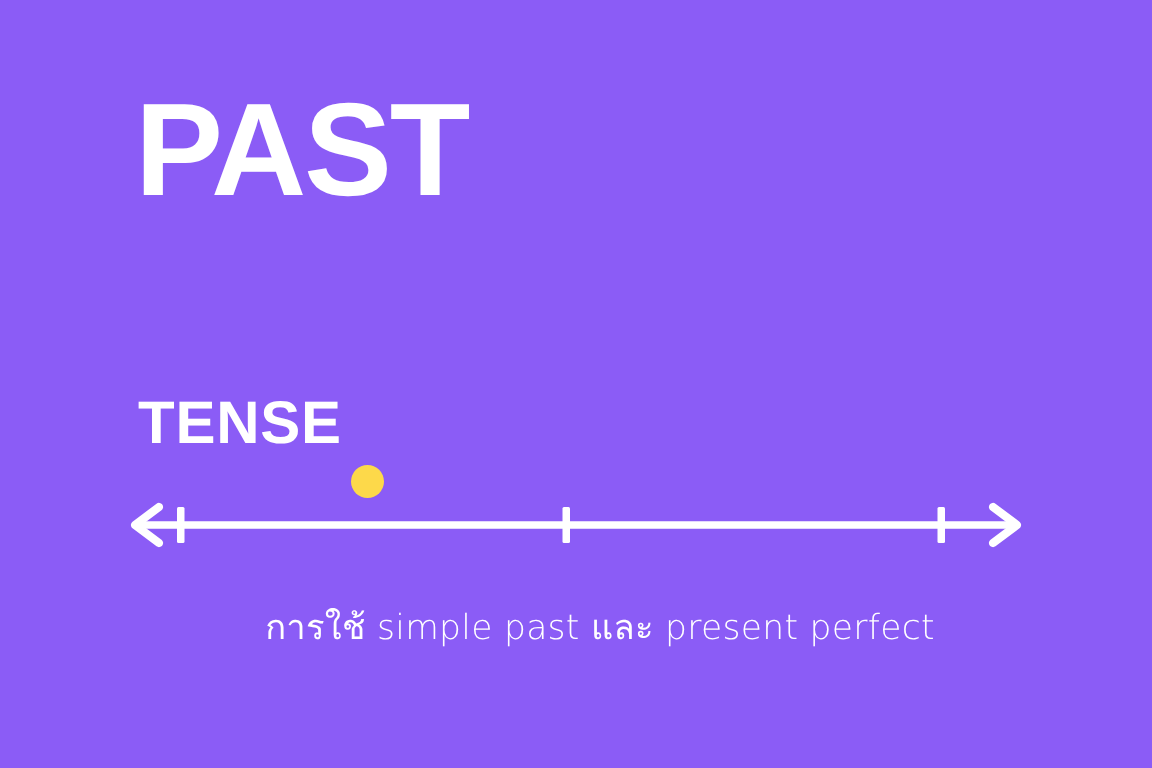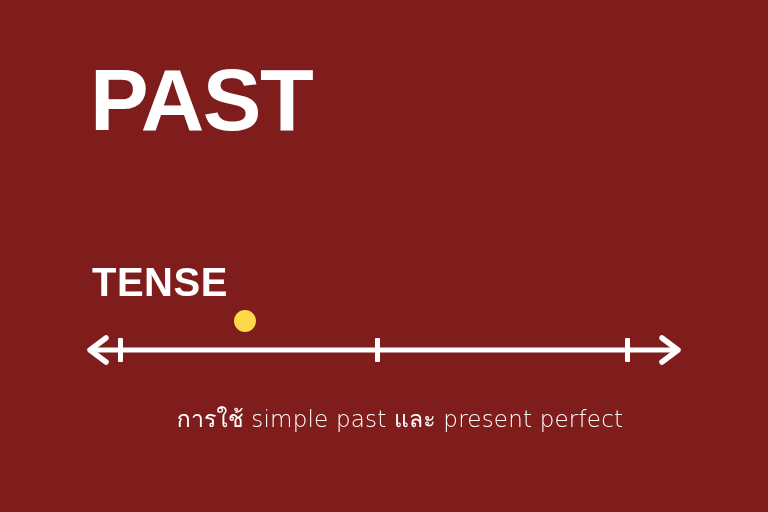--- a/index.html
+++ b/index.html
@@ -10,21 +10,21 @@
     width: 768px;
     height: 512px;
     overflow: hidden;
     font-family: "Liberation Sans", sans-serif;
   }
 
   #poster {
     position: relative;
     width: 768px;
     height: 512px;
-    background: #7f1d1d;
+    background: #8b5cf6;
     overflow: hidden;
   }
 
   
   .headline {
     position: absolute;
     left: 90px;
     top: 58px;
     width: 600px;
   }

